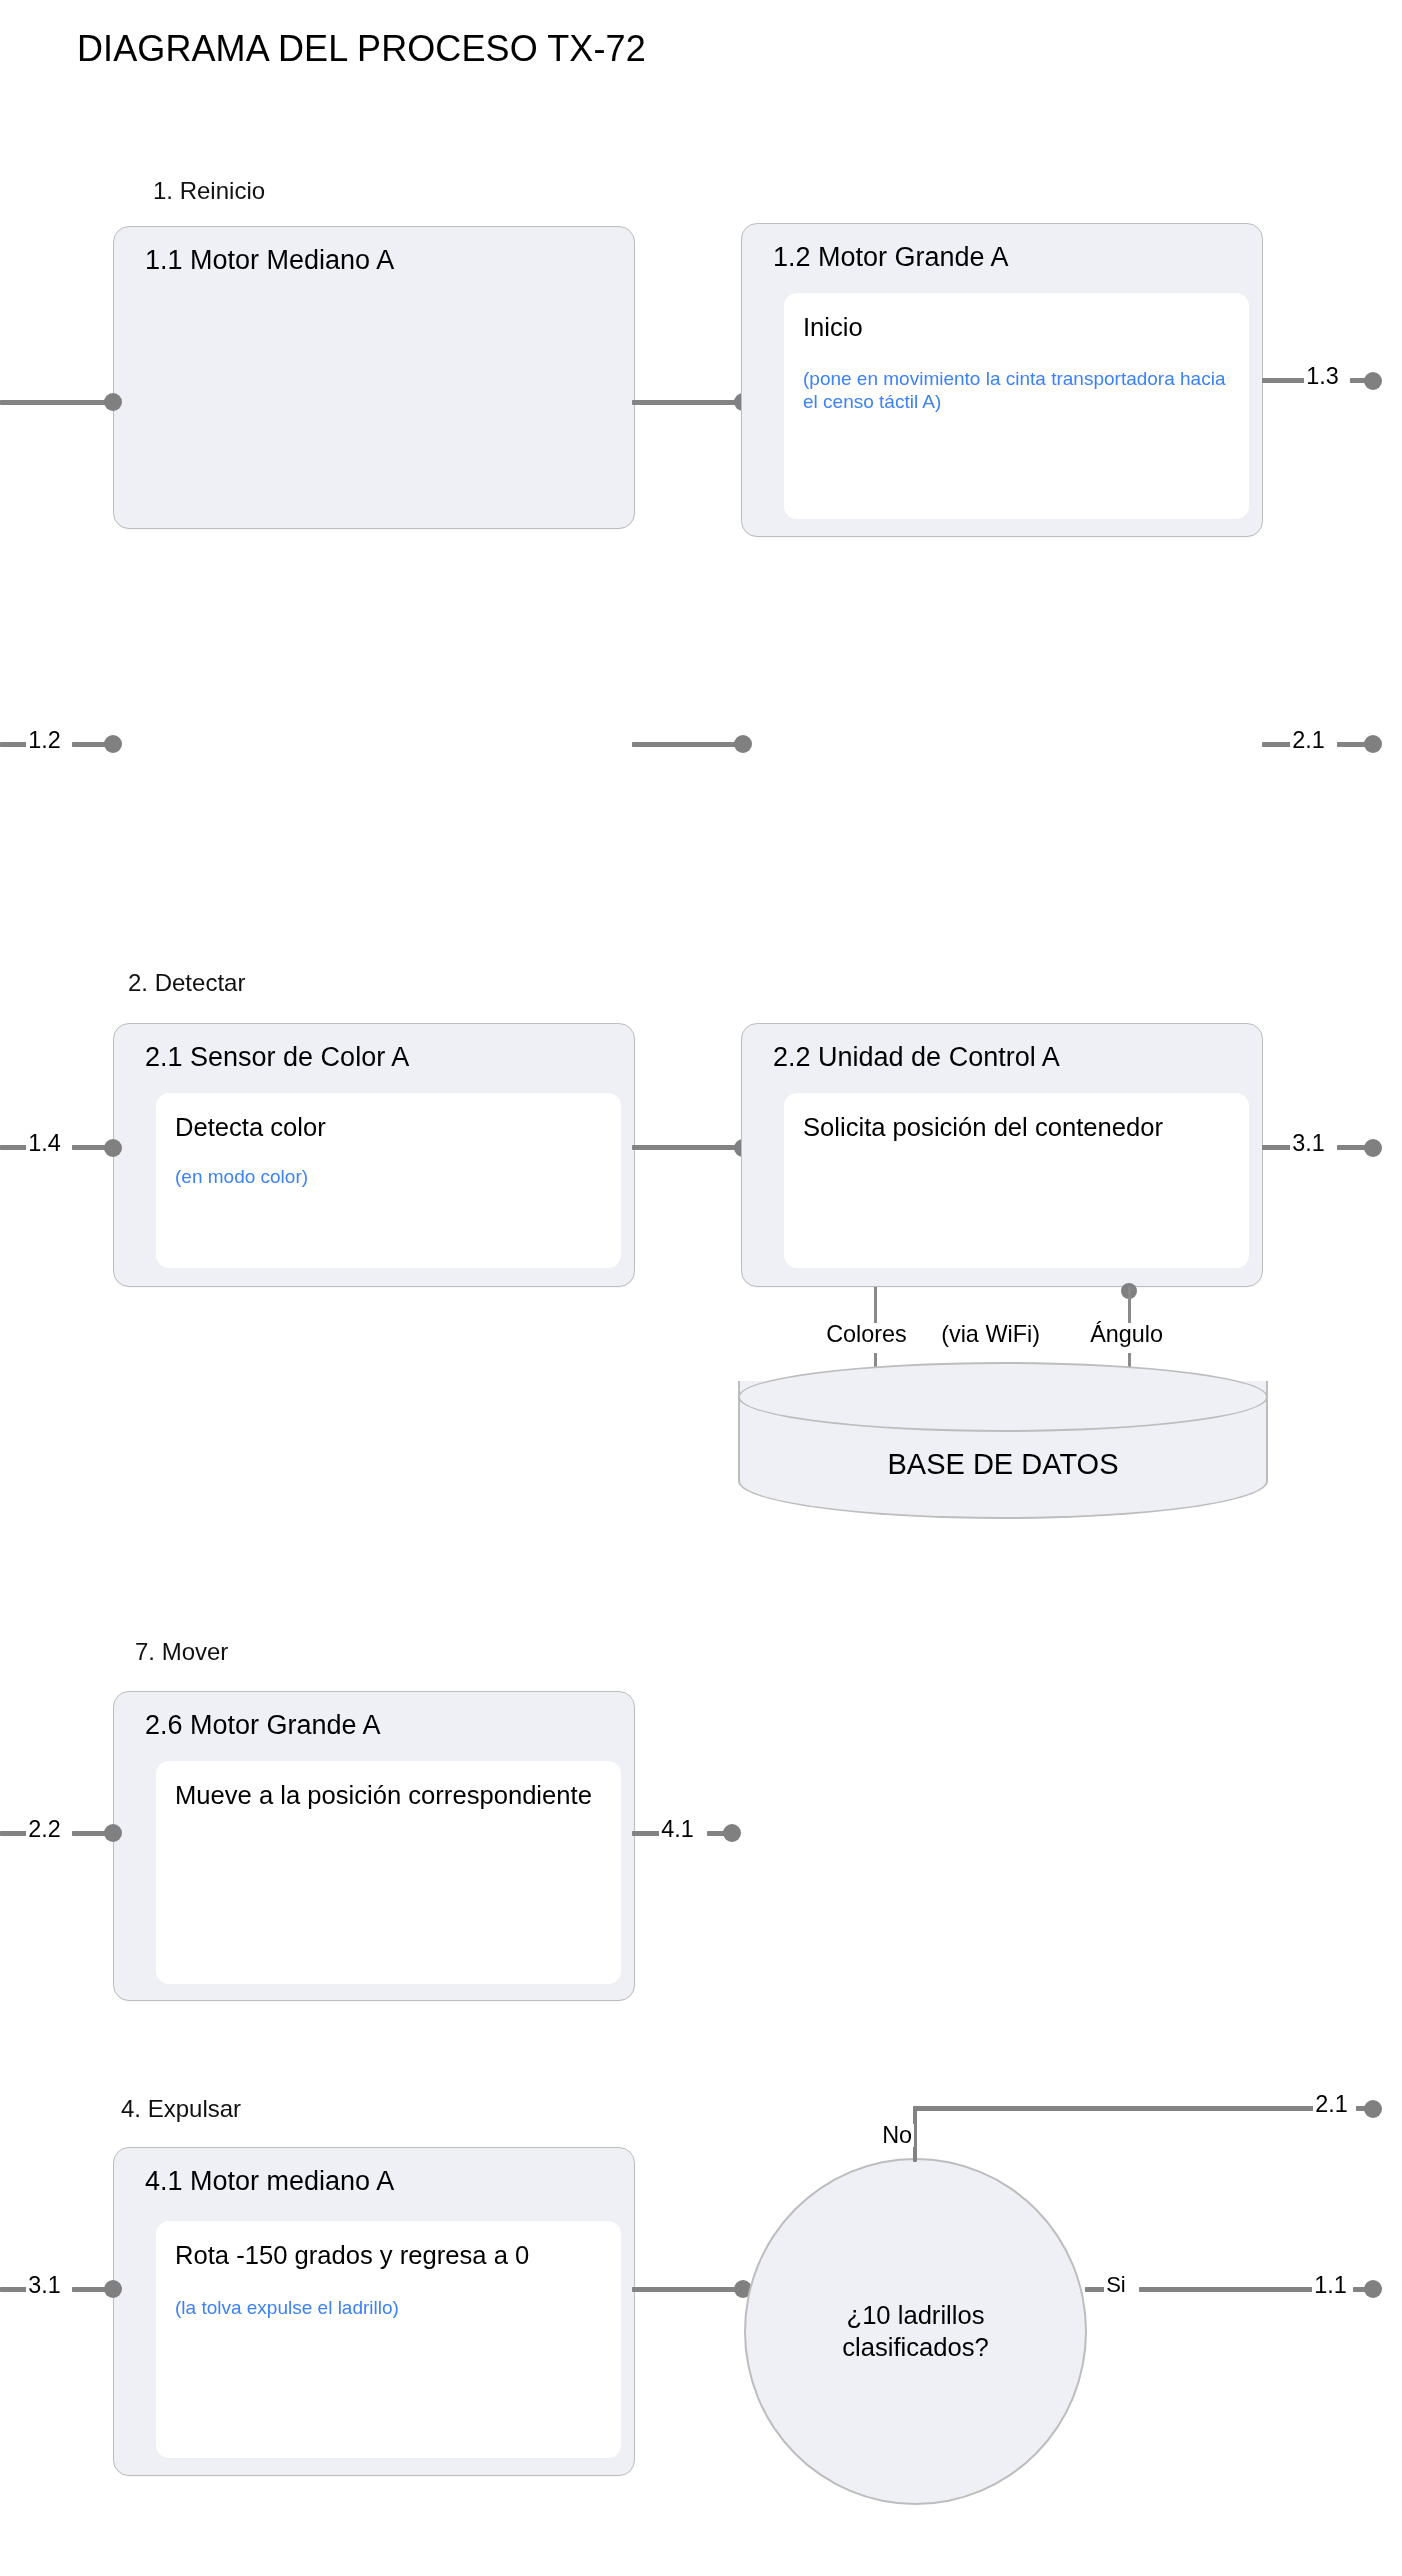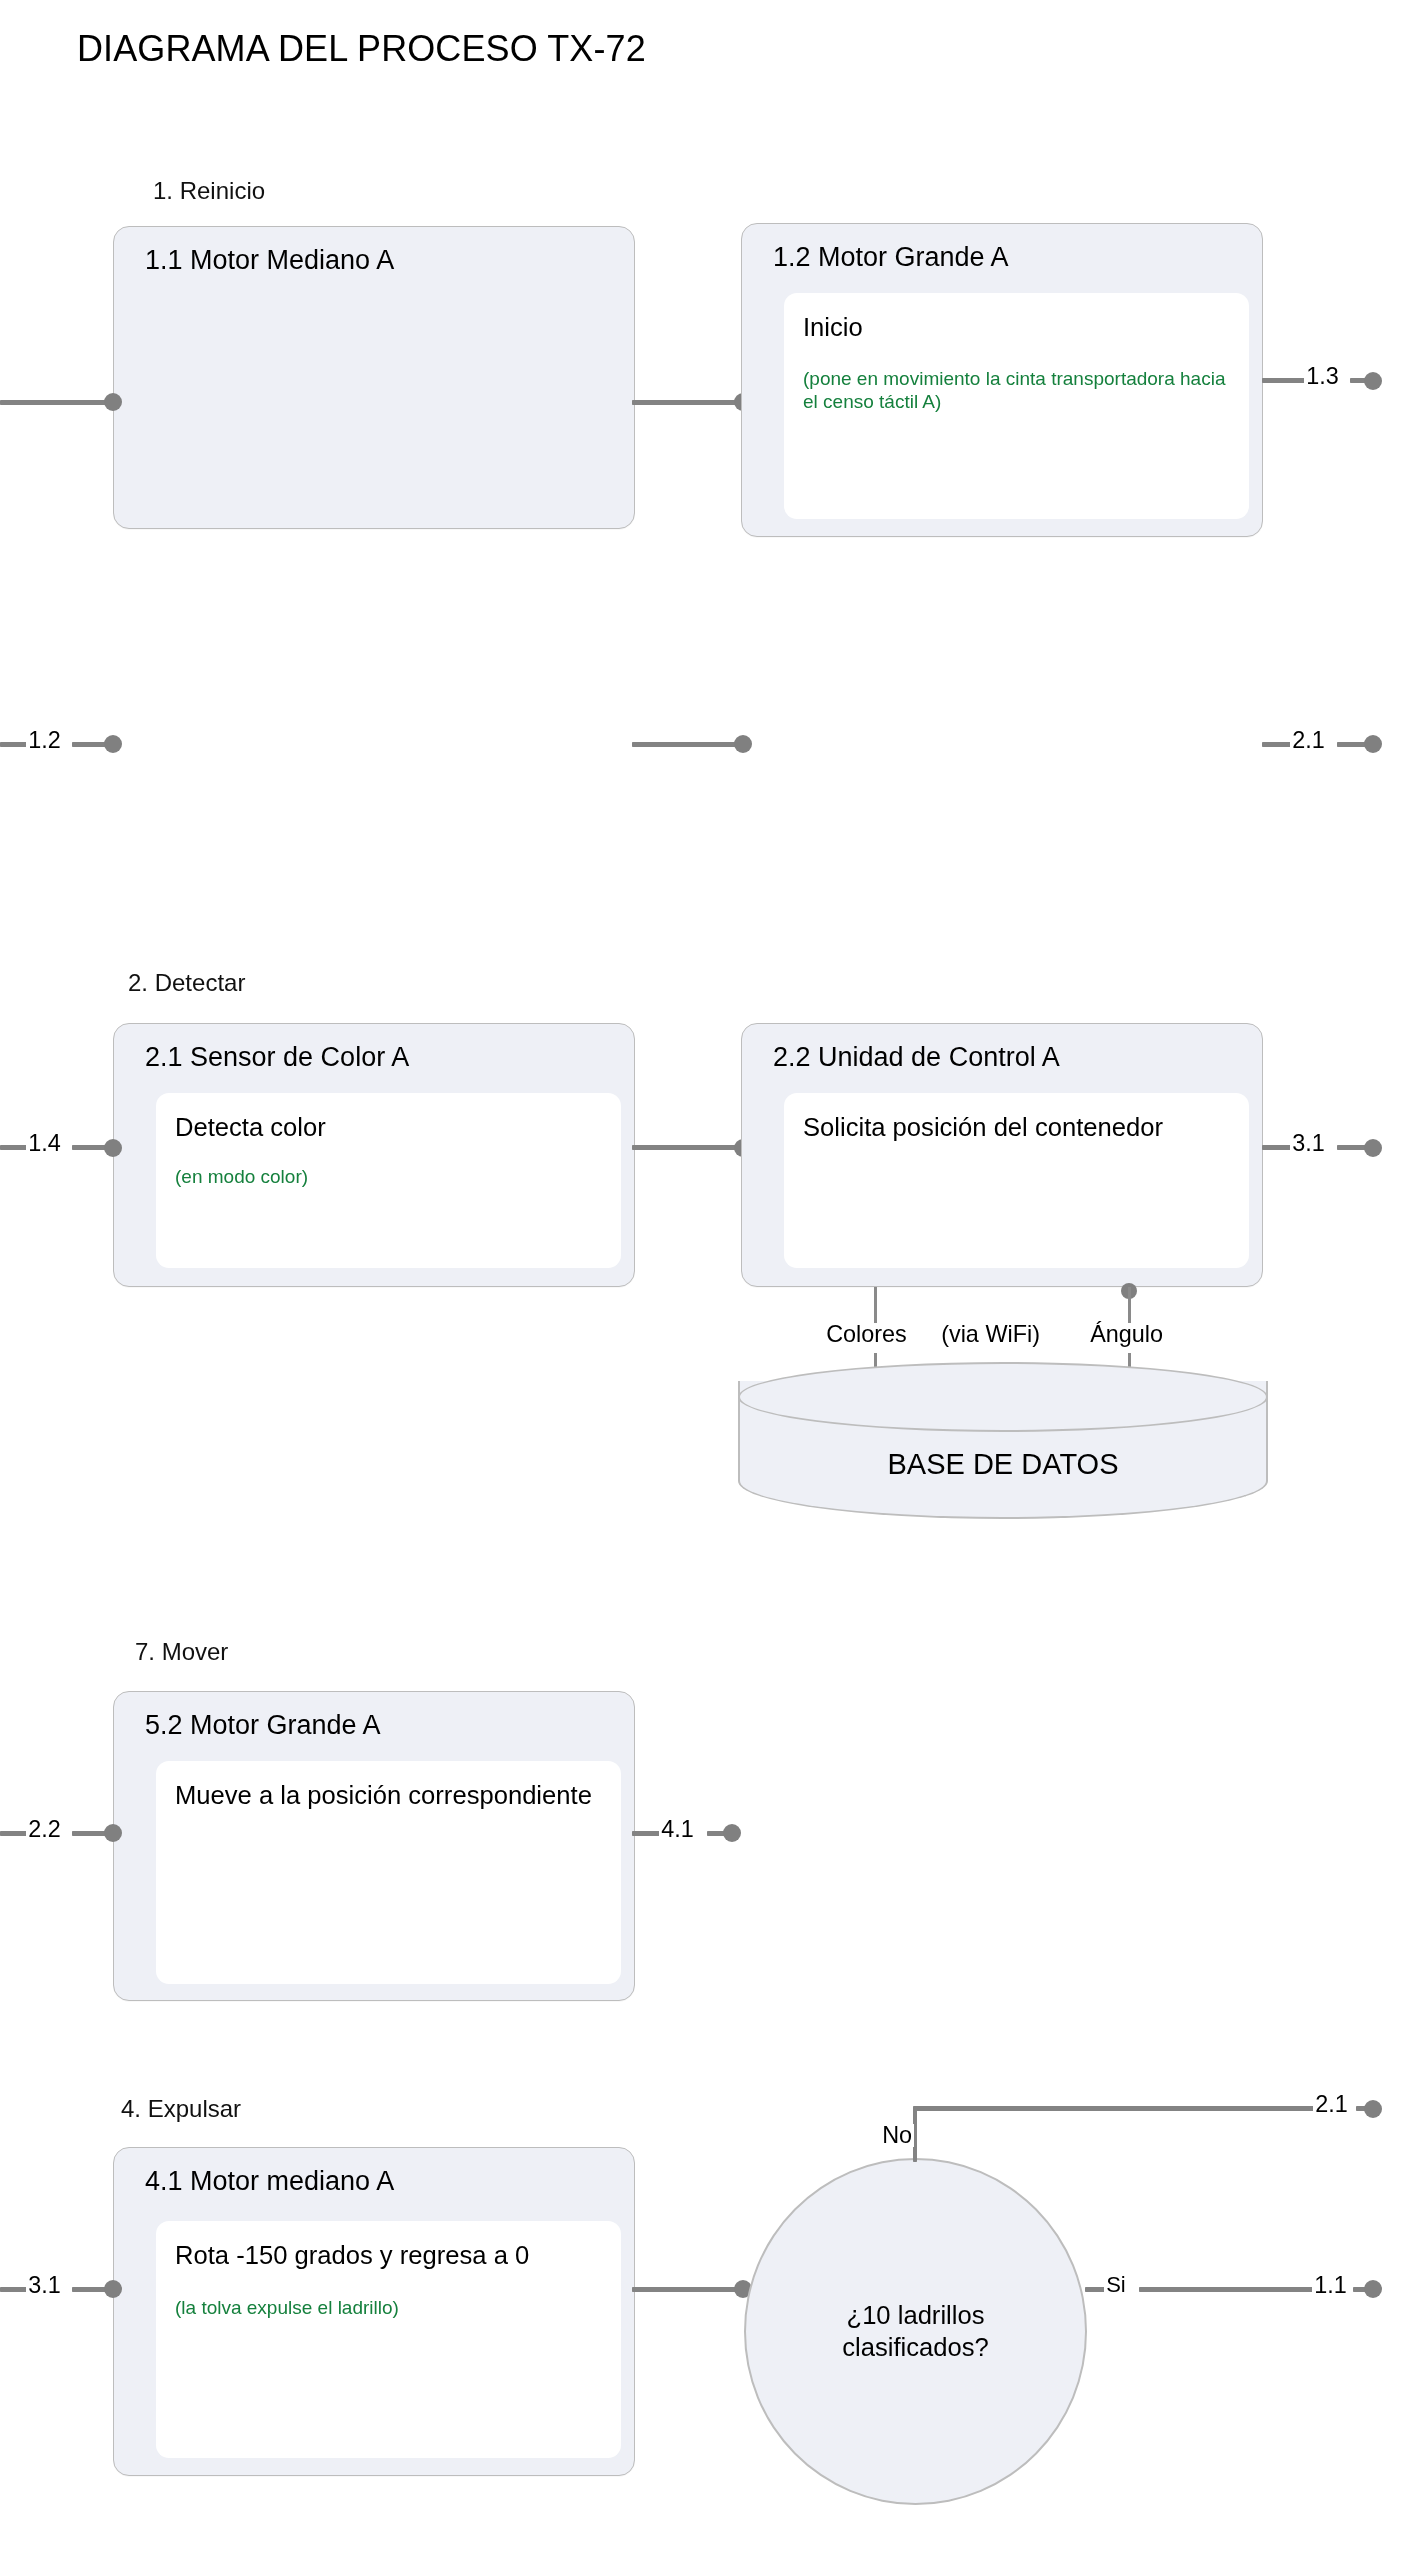--- a/index.html
+++ b/index.html
@@ -37,21 +37,21 @@
     position:absolute;left:31px;right:13px;
     background:#ffffff;border-radius:13px;
     box-sizing:border-box;
     padding:19px 19px 14.6px 19px;
     overflow:hidden;
   }
   .node-body .main{
     font-size:25.6px;color:#000;line-height:1.22;margin:0;
   }
   .node-body .note{
-    font-size:19px;color:#15803d;line-height:1.22;margin:0;
+    font-size:19px;color:#3b82f6;line-height:1.22;margin:0;
   }
 
   
   .hline{position:absolute;height:5.1px;background:#838383;border-radius:0.7px;}
   .vline{position:absolute;width:4.4px;background:#838383;border-radius:0.7px;}
   .dot{position:absolute;width:18px;height:18px;border-radius:50%;background:#808080;}
   .dot-sm{position:absolute;width:16px;height:16px;border-radius:50%;background:#808080;}
   .edge-label{
     position:absolute;font-size:23.4px;color:#000;white-space:nowrap;background:#fff;
     padding:0 2.2px;line-height:1;
@@ -177,21 +177,21 @@
 
   <div class="db" style="left:738px;top:1362px;width:530px;height:157px;">
     <div class="db-body"></div>
     <div class="db-top"></div>
     <div class="db-label">BASE DE DATOS</div>
   </div>
 
   <div class="section-label" style="left:135px;top:1638px;">7. Mover</div>
 
   <div class="node" style="left:113px;top:1691px;width:522px;height:310px;">
-    <div class="node-title">5.2 Motor Grande A</div>
+    <div class="node-title">2.6 Motor Grande A</div>
     <div class="node-body" style="left:42px;right:13px;top:69px;height:223px;">
       <p class="main">Mueve a la posición correspondiente</p>
     </div>
   </div>
   <div class="hline" style="left:0px;top:1831px;width:29px;"></div>
   <div class="edge-label" style="left:26px;top:1818px;">2.2</div>
   <div class="hline" style="left:72px;top:1831px;width:47px;"></div>
   <div class="dot" style="left:104px;top:1824px;"></div>
 
   <div class="hline" style="left:632px;top:1831px;width:29px;"></div>

